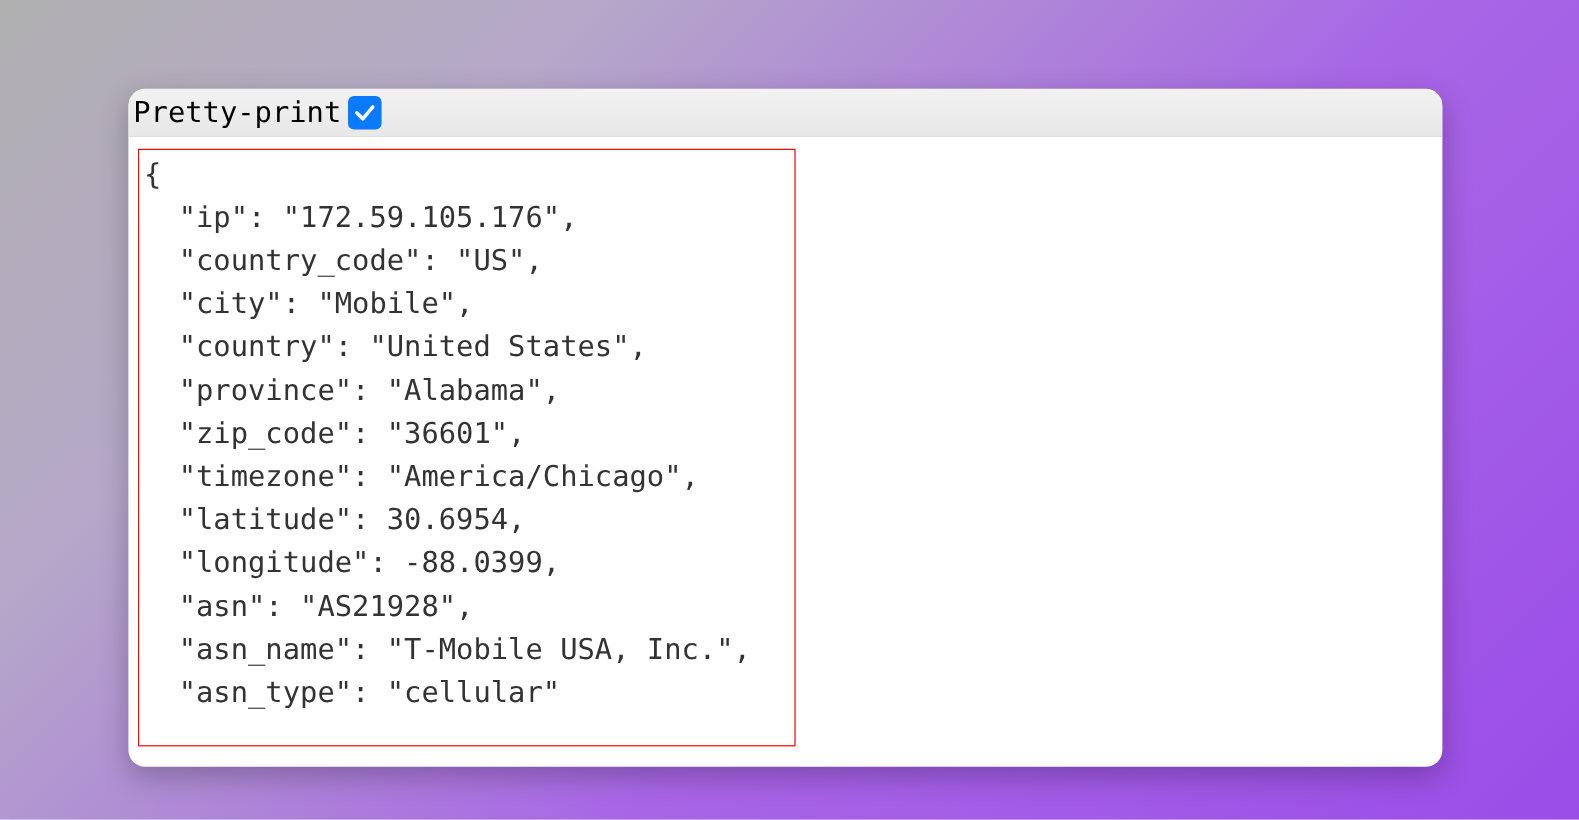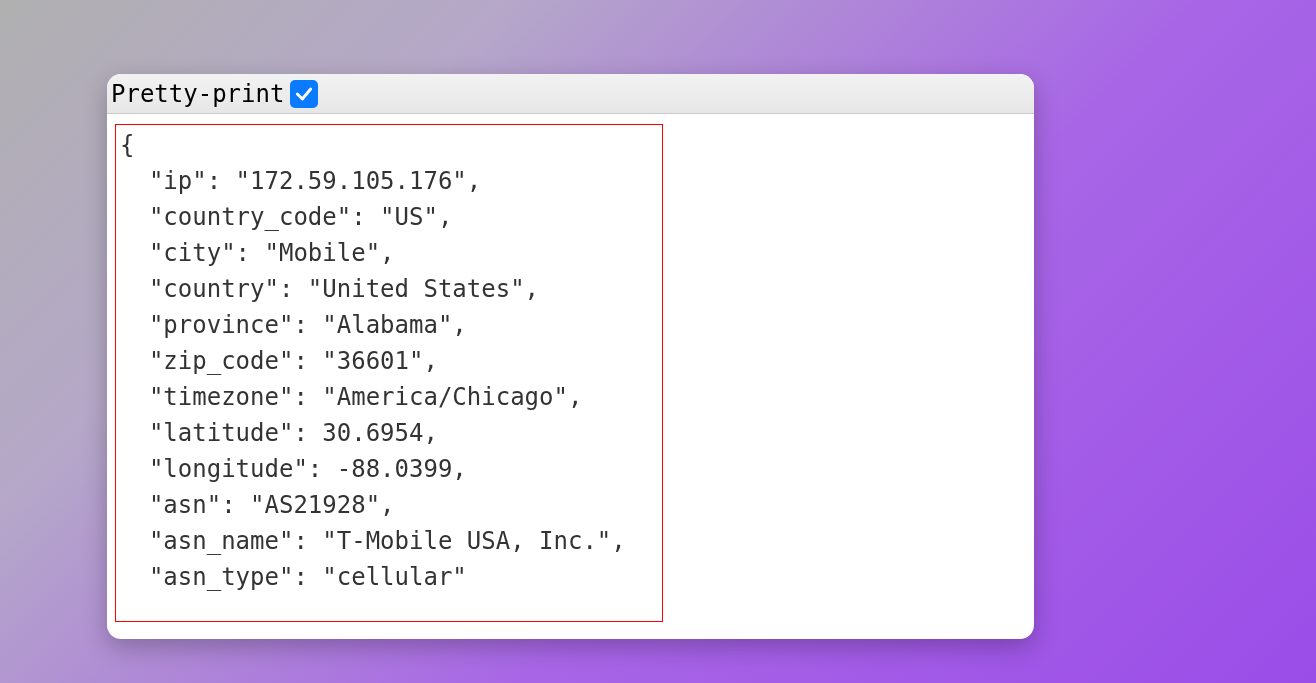--- a/index.html
+++ b/index.html
@@ -14,21 +14,21 @@
       background: linear-gradient(135deg, #b0b0b0 0%, #b5a8c8 25%, #a866e6 60%, #9b4de8 100%);
       font-family: "SimSun", "宋体", monospace;
       overflow: hidden;
       position: relative;
     }
 
     .panel {
       position: absolute;
       left: 107px;
       top: 74px;
-      width: 927px;
+      width: 1095px;
       height: 565px;
       background: #ffffff;
       border-radius: 14px;
       box-shadow: 0 8px 24px rgba(0,0,0,0.25);
       overflow: hidden;
     }
 
     .toolbar {
       height: 40px;
       background: linear-gradient(#f2f2f2, #e7e7e7);

